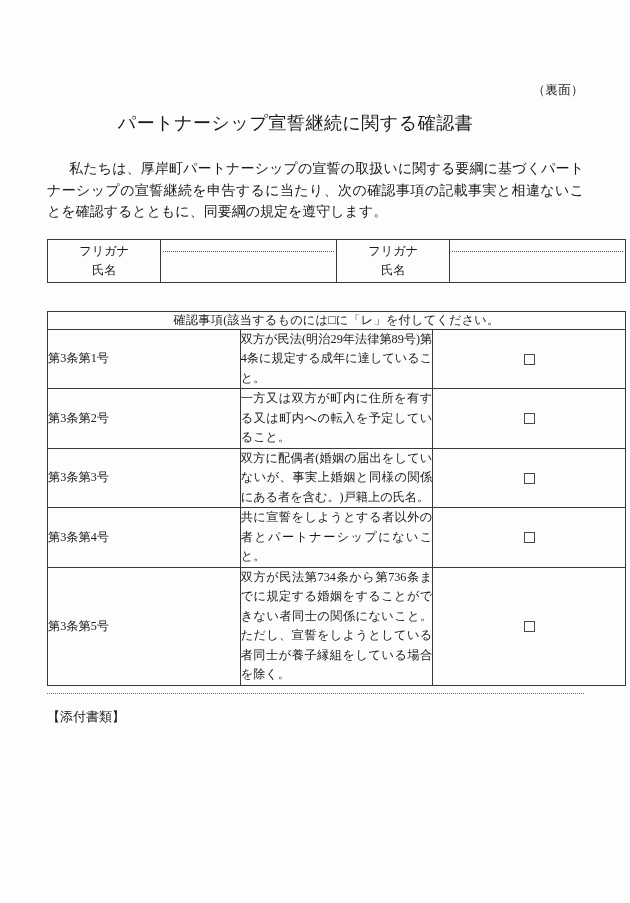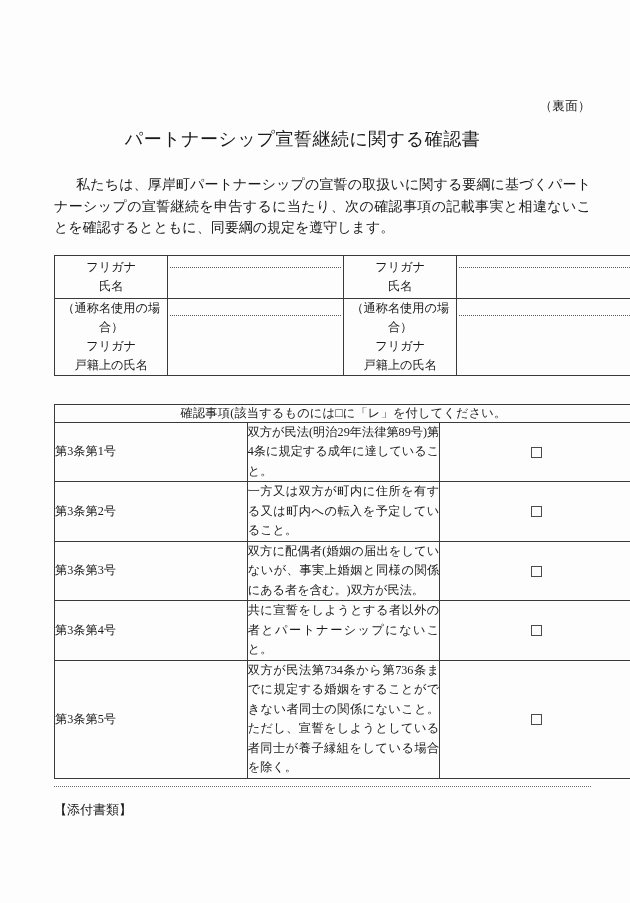--- a/index.html
+++ b/index.html
@@ -17,24 +17,23 @@
   }
   .page {
     position: absolute;
     left: 0; top: 0;
     width: 630px;
     height: 903px;
     background: #fdfdfd;
   }
   .content {
     position: absolute;
-    left: 54px;
+    left: 47px;
     top: 0;
     width: 537px;
-    margin-top: 16px;
   }
 
   
   .back-label {
     text-align: right;
     font-size: 12.5px;
     margin-top: 82px;
     letter-spacing: .4px;
   }
   .doc-title {
@@ -182,59 +181,41 @@
           <div class="dotline"></div>
         </td>
         <td class="nt-label">
           <span class="sub">フリガナ</span>
           <span class="sub">氏名</span>
         </td>
         <td class="nt-blank">
           <div class="dotline"></div>
         </td>
       </tr>
-      <tr class="nt-row2">
-        <td class="nt-label">
-          <span class="sub">（通称名使用の場合）</span>
-          <span class="sub">フリガナ</span>
-          <span class="sub">戸籍上の氏名</span>
-        </td>
-        <td class="nt-blank">
-          <div class="dotline"></div>
-        </td>
-        <td class="nt-label">
-          <span class="sub">（通称名使用の場合）</span>
-          <span class="sub">フリガナ</span>
-          <span class="sub">戸籍上の氏名</span>
-        </td>
-        <td class="nt-blank">
-          <div class="dotline"></div>
-        </td>
-      </tr>
     </tbody>
       </table>
 
     <table class="confirm-table">
       <tbody>
           <tr>
         <td class="ct-head" colspan="3">確認事項(該当するものには□に「レ」を付してください。</td>
       </tr>
       <tr class="rowh-2">
         <td class="ct-article">第3条第1号</td>
         <td class="ct-text">双方が民法(明治29年法律第89号)第4条に規定する成年に達していること。</td>
         <td class="ct-check"><span class="box"></span></td>
       </tr>
       <tr class="rowh-2">
         <td class="ct-article">第3条第2号</td>
         <td class="ct-text">一方又は双方が町内に住所を有する又は町内への転入を予定していること。</td>
         <td class="ct-check"><span class="box"></span></td>
       </tr>
       <tr class="rowh-2">
         <td class="ct-article">第3条第3号</td>
-        <td class="ct-text">双方に配偶者(婚姻の届出をしていないが、事実上婚姻と同様の関係にある者を含む。)双方が民法。</td>
+        <td class="ct-text">双方に配偶者(婚姻の届出をしていないが、事実上婚姻と同様の関係にある者を含む。)戸籍上の氏名。</td>
         <td class="ct-check"><span class="box"></span></td>
       </tr>
       <tr class="rowh-2">
         <td class="ct-article">第3条第4号</td>
         <td class="ct-text">共に宣誓をしようとする者以外の者とパートナーシップにないこと。</td>
         <td class="ct-check"><span class="box"></span></td>
       </tr>
       <tr class="rowh-3">
         <td class="ct-article">第3条第5号</td>
         <td class="ct-text">双方が民法第734条から第736条までに規定する婚姻をすることができない者同士の関係にないこと。ただし、宣誓をしようとしている者同士が養子縁組をしている場合を除く。</td>

